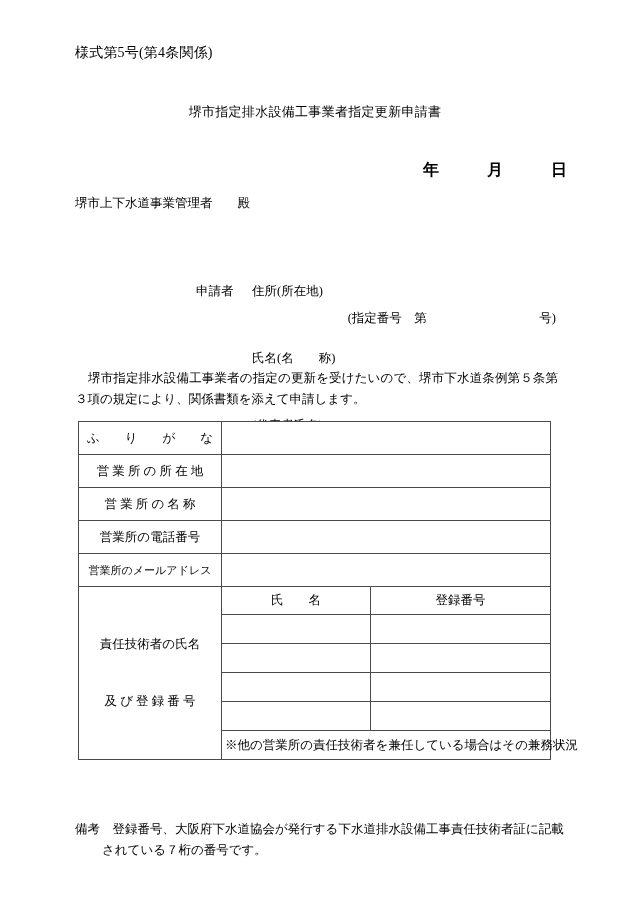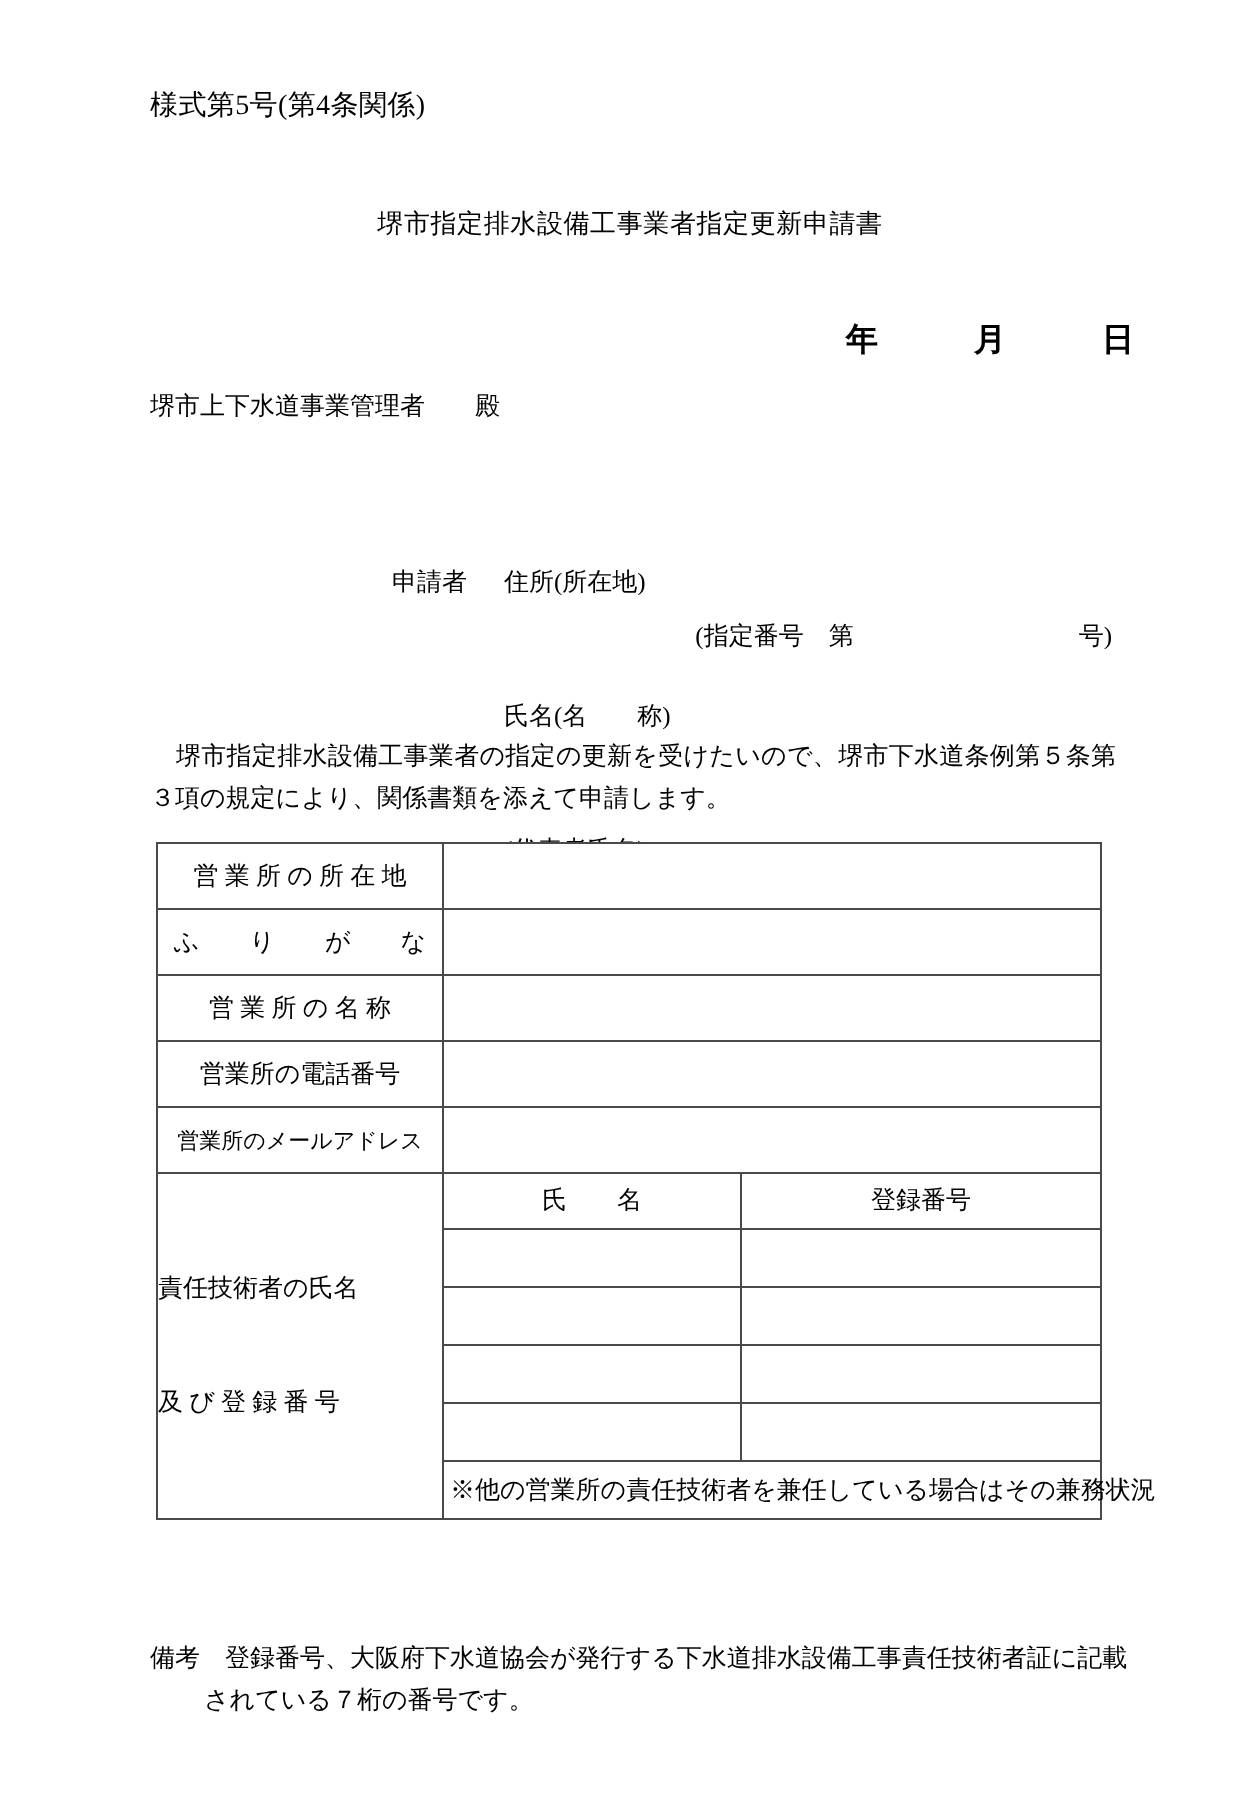--- a/index.html
+++ b/index.html
@@ -125,20 +125,21 @@
   }
   .label-cell.small {
     font-size: 11px;
   }
   .row-basic { height: 33px; }
   .row-mail  { height: 33px; }
   .value-cell { background: #ffffff; }
 
   .resp-label-cell {
     width: 142px;
+    text-align: center;
     vertical-align: middle;
     line-height: 19px;
     white-space: pre;
   }
   .sub-table {
     width: 100%;
     border-collapse: collapse;
     table-layout: fixed;
   }
   .sub-table td {
@@ -204,25 +205,25 @@
     </div>
   </div>
 
   <div class="designation-no">(指定番号　第　　　　　　　　　号)</div>
 
   <div class="body-text">堺市指定排水設備工事業者の指定の更新を受けたいので、堺市下水道条例第５条第３項の規定により、関係書類を添えて申請します。</div>
 
   <table class="form-table">
     <tbody>
       <tr class="row-basic">
+        <td class="label-cell">ふ　　り　　が　　な</td>
+        <td class="value-cell"></td>
+      </tr>
+      <tr class="row-basic">
         <td class="label-cell">営 業 所 の 所 在 地</td>
-        <td class="value-cell"></td>
-      </tr>
-      <tr class="row-basic">
-        <td class="label-cell">ふ　　り　　が　　な</td>
         <td class="value-cell"></td>
       </tr>
       <tr class="row-basic">
         <td class="label-cell">営 業 所 の 名 称</td>
         <td class="value-cell"></td>
       </tr>
       <tr class="row-basic">
         <td class="label-cell">営業所の電話番号</td>
         <td class="value-cell"></td>
       </tr>

